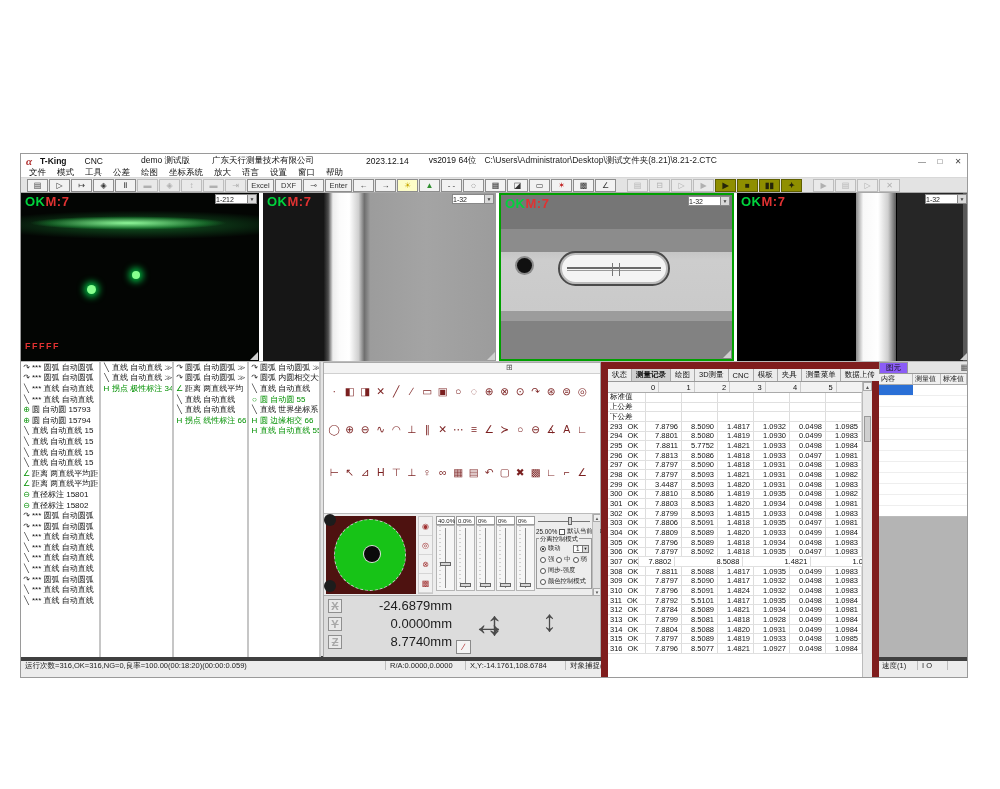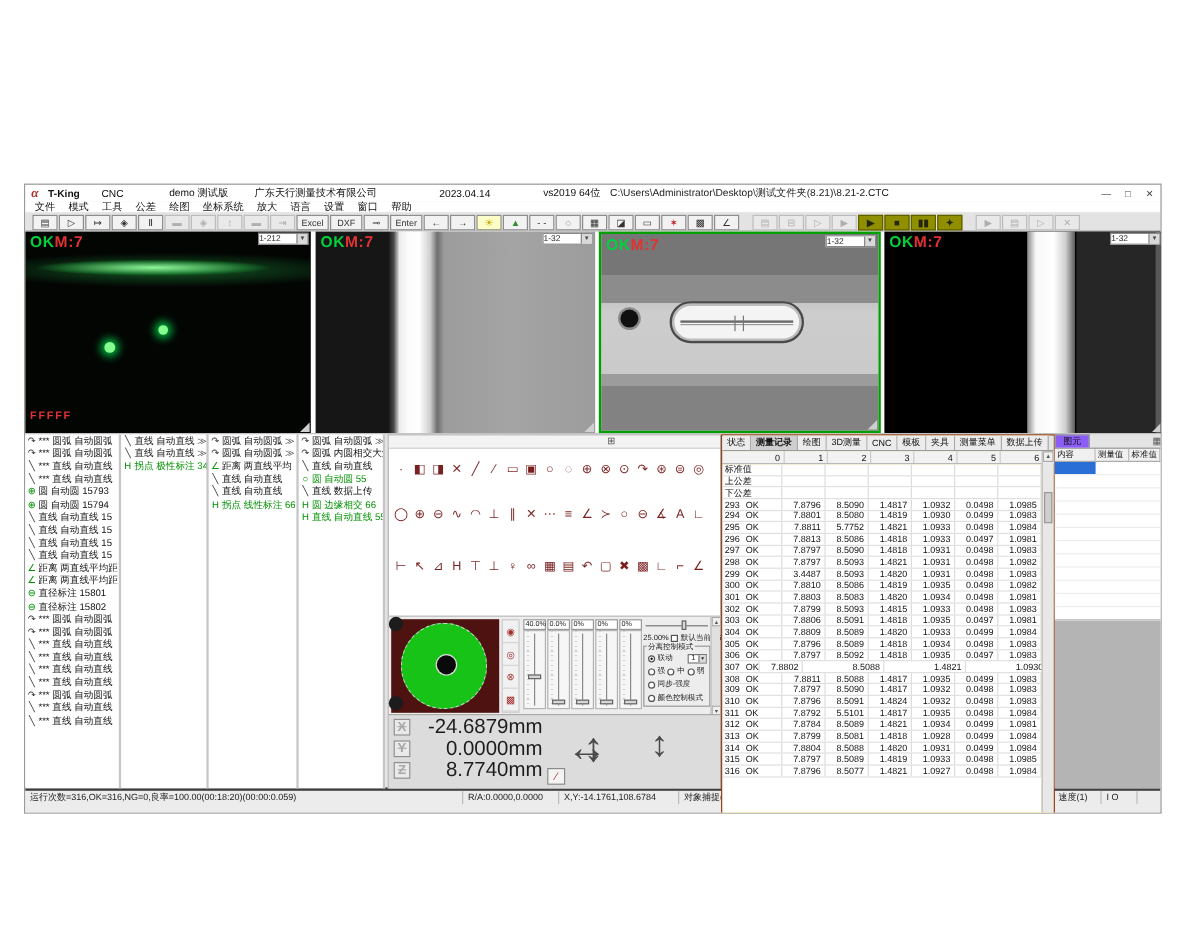--- a/index.html
+++ b/index.html
@@ -9,21 +9,21 @@
     border:1px solid #9a9a9a;font-size:9px;color:#111;overflow:hidden;}
 
   
   .titlebar{height:14px;background:#fff;display:flex;align-items:center;white-space:nowrap;font-size:8.5px;}
   .logo{color:#b03030;font-weight:bold;font-style:italic;font-family:"Liberation Serif",serif;margin-left:5px;font-size:11px;line-height:10px;}
   .t-app{margin-left:8px;font-weight:bold;}
   .t-ed{margin-left:18px;}
   .t-user{margin-left:38px;}
   .t-co{margin-left:22px;}
   .t-date{margin-left:52px;}
-  .t-build{margin-left:44px;}
+  .t-build{margin-left:20px;}
   .t-path{margin-left:8px;color:#222;}
   .wbtns{margin-left:auto;display:flex;}
   .wbtn{width:18px;height:12px;display:flex;align-items:center;justify-content:center;color:#444;font-size:8px;cursor:default;}
 
   
   .menubar{height:10px;background:#fff;display:flex;align-items:center;padding-left:8px;border-bottom:1px solid #d8d8d8;}
   .menu-item{font-size:8.5px;margin-right:11px;color:#111;text-align:right;}
 
   
   .toolbar{height:15px;background:#e3e3e3;border-bottom:1px solid #a8a8a8;display:flex;align-items:center;padding-left:6px;}
@@ -116,30 +116,30 @@
   .sel1{margin-left:auto;width:16px;height:8px;border:1px solid #777;background:#fff;display:flex;align-items:center;padding-left:2px;}
   .sel1 .dd{margin-left:auto;width:6px;height:100%;background:#d9d9d9;border-left:1px solid #777;font-size:4px;display:flex;align-items:center;justify-content:center;}
   .lscroll{position:absolute;right:0;top:0;width:8px;height:82px;background:#e0e0e0;border-left:1px solid #bbb;}
   .lscroll .a{position:absolute;left:0;width:8px;height:8px;font-size:4.5px;color:#555;display:flex;align-items:center;justify-content:center;border:1px solid #aaa;background:#efefef;}
 
   
   .dro{position:absolute;left:0;top:232px;width:276px;height:62px;background:#dcdcdc;border-top:1px solid #aaa;}
   .drow{display:flex;align-items:center;height:17px;margin-top:1px;}
   .axbox{width:14px;height:14px;margin-left:4px;border:1px solid #8f8f8f;background:#e9e9e9;color:#a8a8a8;
      font-weight:bold;font-size:11px;display:flex;align-items:center;justify-content:center;text-decoration:line-through;}
-  .axval{width:110px;text-align:right;font-size:17px;color:#1c1c1c;}
+  .axval{width:110px;text-align:right;font-size:13px;color:#1c1c1c;}
   .cross{position:absolute;left:148px;top:8px;width:52px;height:42px;color:#4a4a4a;}
   .cross .h{position:absolute;left:0;top:2px;font-size:34px;line-height:34px;font-weight:bold;}
   .cross .v{position:absolute;left:14px;top:2px;font-size:34px;line-height:34px;font-weight:bold;}
   .updown{position:absolute;left:218px;top:10px;font-size:30px;line-height:30px;font-weight:bold;color:#4a4a4a;}
   .plotbtn{position:absolute;left:132px;top:44px;width:15px;height:14px;border:1px solid #8a8a8a;background:#f4f4f4;
      color:#b03030;font-size:9px;display:flex;align-items:center;justify-content:center;}
 
   
-  .results{position:absolute;left:580px;top:0;width:278px;height:367px;background:#fde047;border:1px solid #7f1d1d;}
+  .results{position:absolute;left:580px;top:0;width:278px;height:367px;background:#f9a8d4;border:7px solid #7f1d1d;}
   .rtabs{height:13px;display:flex;background:#e4e4e4;border-bottom:1px solid #999;}
   .rtab{padding:0 4px;font-size:7.5px;display:flex;align-items:center;border-right:1px solid #aaa;background:#ececec;white-space:nowrap;}
   .rtab.active{background:#cfcfcf;font-weight:bold;}
   .colhead{height:11px;display:flex;background:#f2f2f2;border-bottom:1px solid #aaa;font-size:7.5px;}
   .ch{display:flex;align-items:center;justify-content:flex-end;padding-right:3px;border-right:1px solid #ccc;}
   .tbody{position:absolute;left:0;top:24px;right:10px;bottom:10px;overflow:hidden;background:#fff;}
   .tr{display:flex;height:9.66px;border-bottom:1px solid #e0e0e0;font-size:7.5px;}
   .td{display:flex;align-items:center;border-right:1px solid #ddd;}
   .td.idc{width:52px;padding-left:2px;gap:5px;}
   .td.v{width:36px;justify-content:flex-end;padding-right:3px;}
@@ -156,36 +156,36 @@
   .etab{padding:0 6px;font-size:7.5px;display:flex;align-items:center;background:#8b5cf6;border:1px solid #999;border-bottom:none;}
   .eicon{position:absolute;right:1px;top:1px;font-size:8px;color:#555;}
   .ehead{display:flex;height:11px;background:#f0f0f0;border-bottom:1px solid #aaa;font-size:7px;}
   .eh{display:flex;align-items:center;padding-left:2px;border-right:1px solid #bbb;}
   .ebody{position:relative;background:#fff;height:132px;border-bottom:1px solid #bbb;}
   .erow{height:11px;border-bottom:1px solid #eee;display:flex;}
   .ecell-sel{width:34px;height:10px;background:#2a6fd6;}
   .egray{height:140px;background:#b4b4b4;}
 
   
-  .status{height:14px;display:flex;align-items:flex-end;background:#ececec;border-top:3px solid #404040;font-size:7.5px;color:#222;}
+  .status{height:14px;display:flex;align-items:flex-end;background:#ececec;border-top:5px solid #404040;font-size:7.5px;color:#222;}
   .sec{height:100%;display:flex;align-items:center;padding-left:4px;border-right:1px solid #bcbcbc;overflow:hidden;white-space:nowrap;flex:none;}
   .bstrip{height:8px;background:#ececec;}
 </style>
 </head>
 <body>
 
 <div id="app">
 
   <div class="titlebar">
     <span class="logo">α</span>
     <span class="t-app">T-King</span>
     <span class="t-ed">CNC</span>
     <span class="t-user">demo 测试版</span>
     <span class="t-co">广东天行测量技术有限公司</span>
-    <span class="t-date">2023.04.14</span>
+    <span class="t-date">2023.12.14</span>
     <span class="t-build">vs2019 64位</span>
     <span class="t-path">C:\Users\Administrator\Desktop\测试文件夹(8.21)\8.21-2.CTC</span>
     <span class="wbtns">
       <span class="wbtn">—</span>
       <span class="wbtn">□</span>
       <span class="wbtn">✕</span>
     </span>
   </div>
 
   <div class="menubar">
@@ -647,21 +647,21 @@
               <span>直线 自动直线</span>
             </div>
 
             <div class="li-row g-text">
               <span class="li-icon">○</span>
               <span>圆 自动圆 55</span>
             </div>
 
             <div class="li-row">
               <span class="li-icon">╲</span>
-              <span>直线 数据上传</span>
+              <span>直线 世界坐标系</span>
             </div>
 
             <div class="li-row g-text">
               <span class="li-icon">H</span>
               <span>圆 边缘相交 66</span>
             </div>
 
             <div class="li-row g-text">
               <span class="li-icon">H</span>
               <span>直线 自动直线 55</span>

